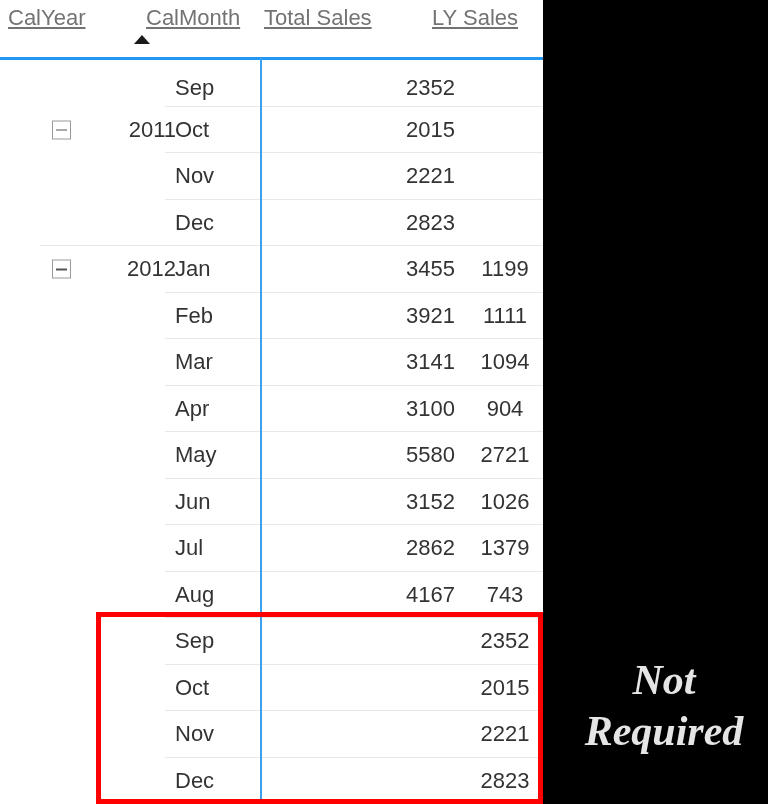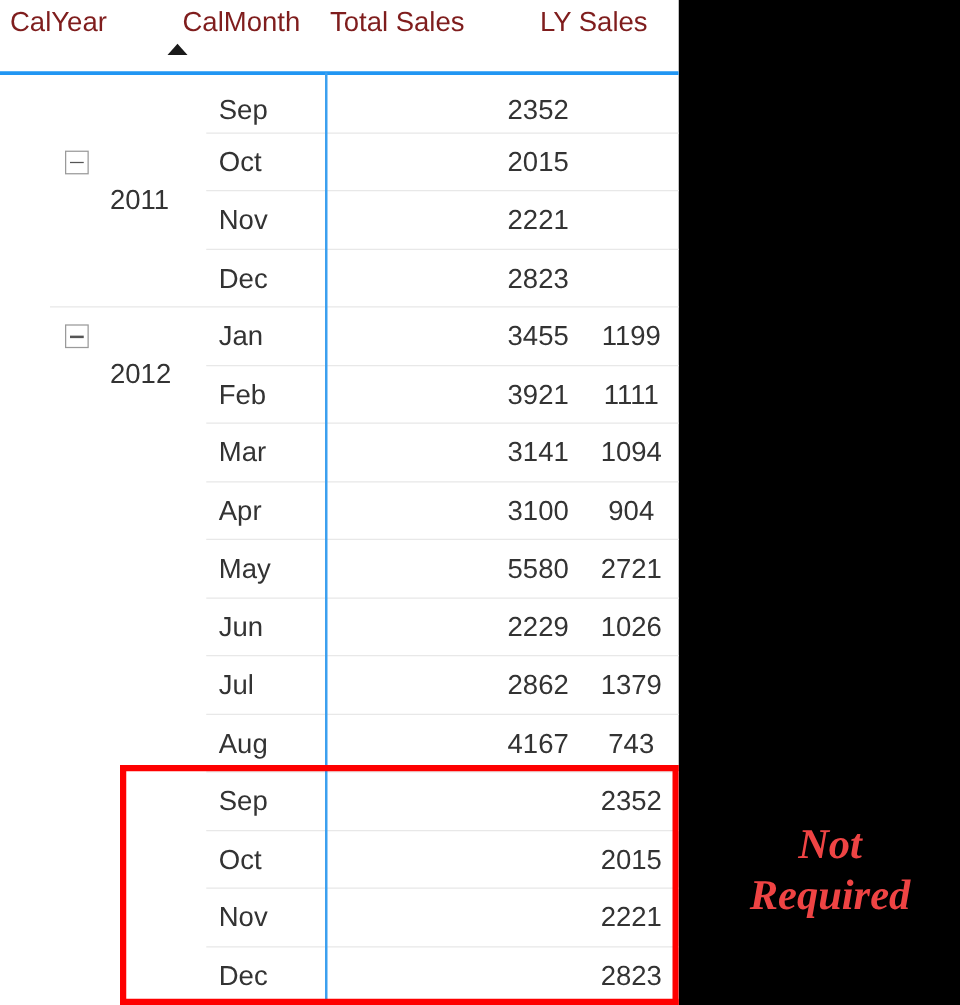--- a/index.html
+++ b/index.html
@@ -30,23 +30,24 @@
   #header-row {
     position: absolute;
     left: 0;
     top: 0;
     width: 543px;
     height: 58px;
   }
   .hdr {
     position: absolute;
     font-size: 22px;
-    color: #7f1d1d;
+    color: #737373;
     white-space: nowrap;
     top: 5px;
+    text-decoration: underline;
   }
   #hdr-calyear   { left: 8px; }
   #hdr-calmonth  { left: 130px; margin-left: 16px; }
   #hdr-total     { left: 264px; }
   #hdr-ly        { left: 432px; }
 
   #sort-indicator {
     position: absolute;
     left: 134px;
     top: 35px;
@@ -92,24 +93,23 @@
   }
   .row .cell {
     position: absolute;
     font-size: 22px;
     color: #333333;
     white-space: nowrap;
     top: 50%;
     transform: translateY(-50%);
   }
   .cell-year {
-    left: 48px;
+    left: 60px;
     width: 76px;
-    text-align: left;
-    margin-top: 30px;
+    text-align: right;
   }
   .cell-month { left: 135px; }
   .cell-total {
     left: 275px;
     width: 140px;
     text-align: right;
   }
   .cell-ly {
     left: 416px;
     width: 98px;
@@ -183,23 +183,23 @@
     z-index: 6;
   }
 
   
   #not-required-label {
     position: absolute;
     left: 560px;
     top: 655px;
     width: 208px;
     text-align: center;
-    color: #ef4444;
+    color: #e5e5e5;
     font-family: "Liberation Serif", serif;
-    font-size: 34px;
+    font-size: 42px;
     font-weight: bold;
     font-style: italic;
     line-height: 1.22;
     white-space: pre-line;
     z-index: 7;
   }
 </style>
 </head>
 <body>
 
@@ -278,21 +278,21 @@
       <div class="row">
         <div class="cell cell-year"></div>
         <div class="cell cell-month">May</div>
         <div class="cell cell-total">5580</div>
         <div class="cell cell-ly">2721</div>
         <div class="sep-short"></div>
       </div>
       <div class="row">
         <div class="cell cell-year"></div>
         <div class="cell cell-month">Jun</div>
-        <div class="cell cell-total">2229</div>
+        <div class="cell cell-total">3152</div>
         <div class="cell cell-ly">1026</div>
         <div class="sep-short"></div>
       </div>
       <div class="row">
         <div class="cell cell-year"></div>
         <div class="cell cell-month">Jul</div>
         <div class="cell cell-total">2862</div>
         <div class="cell cell-ly">1379</div>
         <div class="sep-short"></div>
       </div>

